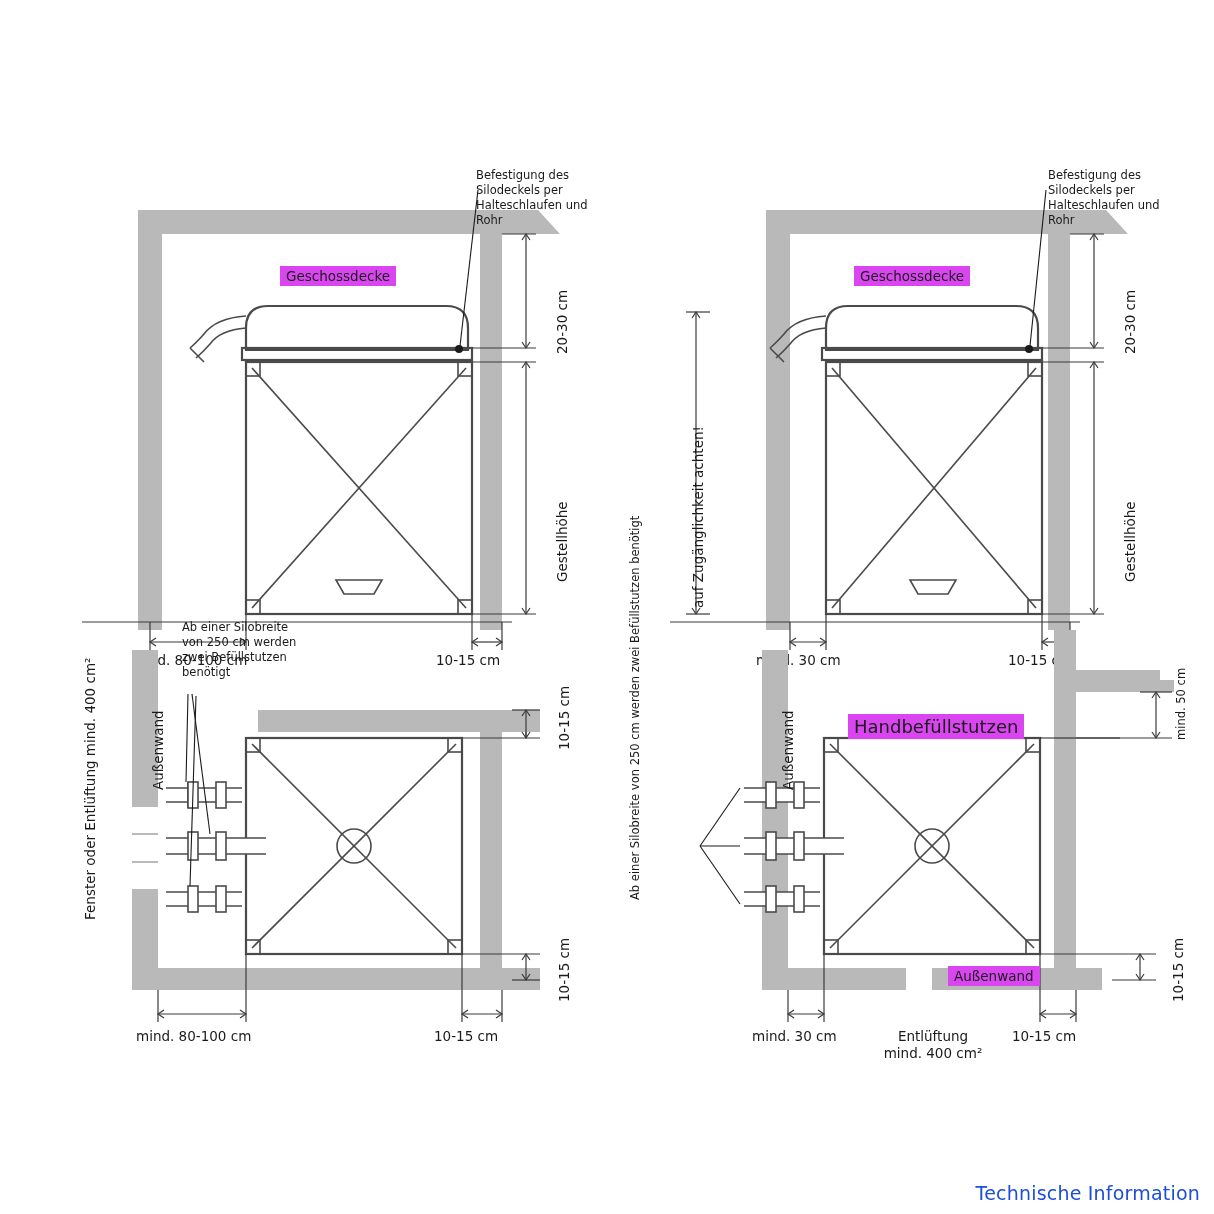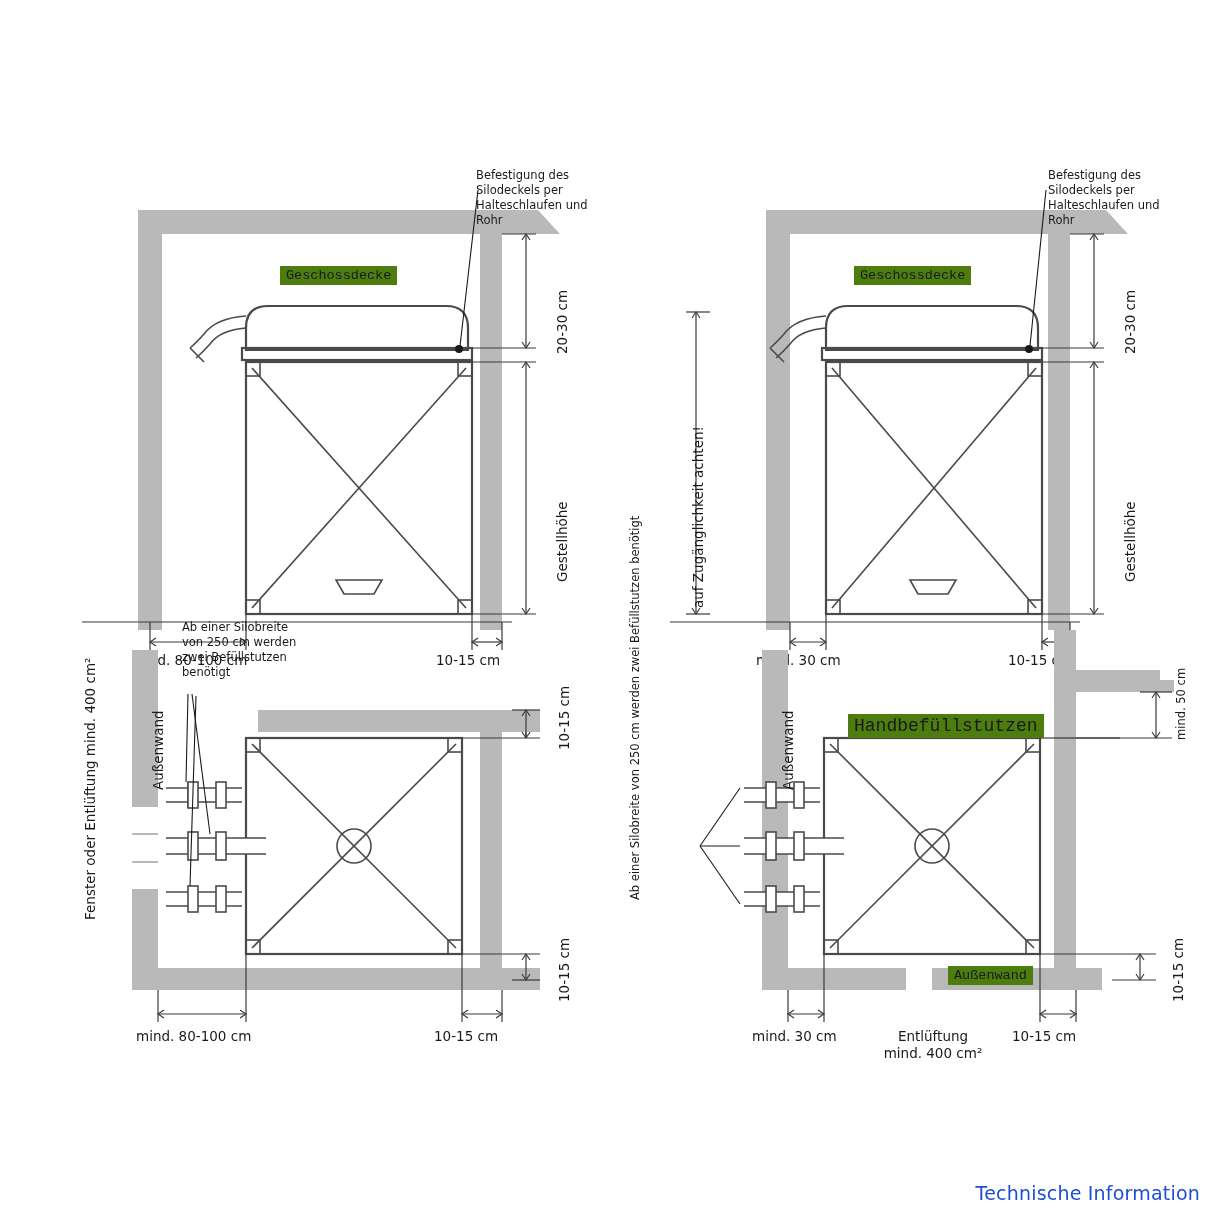--- a/index.html
+++ b/index.html
@@ -4,21 +4,21 @@
 <style>
   html,body{margin:0;padding:0;background:#fff;}
   body{width:1214px;height:1214px;font-family:"DejaVu Sans",sans-serif;color:#1a1a1a;position:relative;overflow:hidden;}
   .stage{position:absolute;left:0;top:0;width:1214px;height:1214px;}
   .panel{position:absolute;}
   .lbl{position:absolute;font-size:13.5px;line-height:1.25;color:#1a1a1a;white-space:pre;}
   .lbl.c{text-align:center;}
   .vert{position:absolute;font-size:13.5px;line-height:1.25;white-space:nowrap;transform-origin:0 0;}
   .small{font-size:11.5px;line-height:1.3;}
   .wall{position:absolute;background:#b9b9b9;}
-  .tag{position:absolute;background:#4d7c0f;padding:2px 6px;font-size:13.5px;white-space:nowrap;font-family:Liberation Mono, monospace;}
+  .tag{position:absolute;background:#d946ef;padding:2px 6px;font-size:13.5px;white-space:nowrap;}
   .foot{position:absolute;right:14px;bottom:10px;font-size:19px;color:#1d4ed8;letter-spacing:.2px;}
   svg{position:absolute;left:0;top:0;overflow:visible;}
   .dim{stroke:#3a3a3a;stroke-width:1.2;fill:none;}
   .lead{stroke:#1a1a1a;stroke-width:1.1;fill:none;}
   .frame{stroke:#4a4a4a;stroke-width:1.6;fill:none;}
   .frame2{stroke:#4a4a4a;stroke-width:2.2;fill:none;}
 </style>
 </head>
 <body>
 

